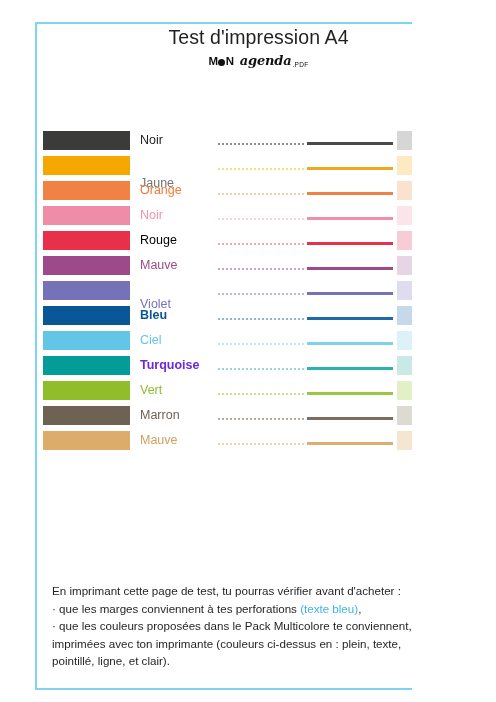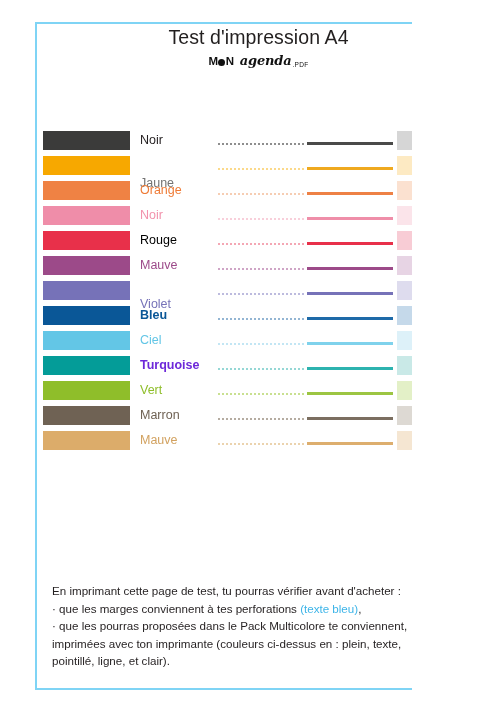--- a/index.html
+++ b/index.html
@@ -261,18 +261,18 @@
         <div class="swatch-label" style="color: rgb(210, 162, 96);">Mauve</div>
         <div class="swatch-dotted" style="background-image: linear-gradient(to right, rgb(235, 211, 174) 0px, rgb(235, 211, 174) 2px, rgba(255, 255, 255, 0) 2px, rgba(255, 255, 255, 0) 4px);"></div>
         <div class="swatch-line" style="background: rgb(221, 174, 110);"></div>
         <div class="swatch-light" style="background: rgb(245, 230, 210);"></div>
       </div>
     </div>
 
   <div id="footer">
     <div class="fline">En imprimant cette page de test, tu pourras vérifier avant d'acheter :</div>
     <div class="fline"><span>· que les marges conviennent à tes perforations </span><span class="accent" style="color: rgb(60, 180, 232);">(texte bleu)</span><span>,</span></div>
-    <div class="fline">· que les pourras proposées dans le Pack Multicolore te conviennent,</div>
+    <div class="fline">· que les couleurs proposées dans le Pack Multicolore te conviennent,</div>
     <div class="fline">imprimées avec ton imprimante (couleurs ci-dessus en : plein, texte,</div>
     <div class="fline">pointillé, ligne, et clair).</div>
   </div>
 
 </div>
 
 </body></html>

